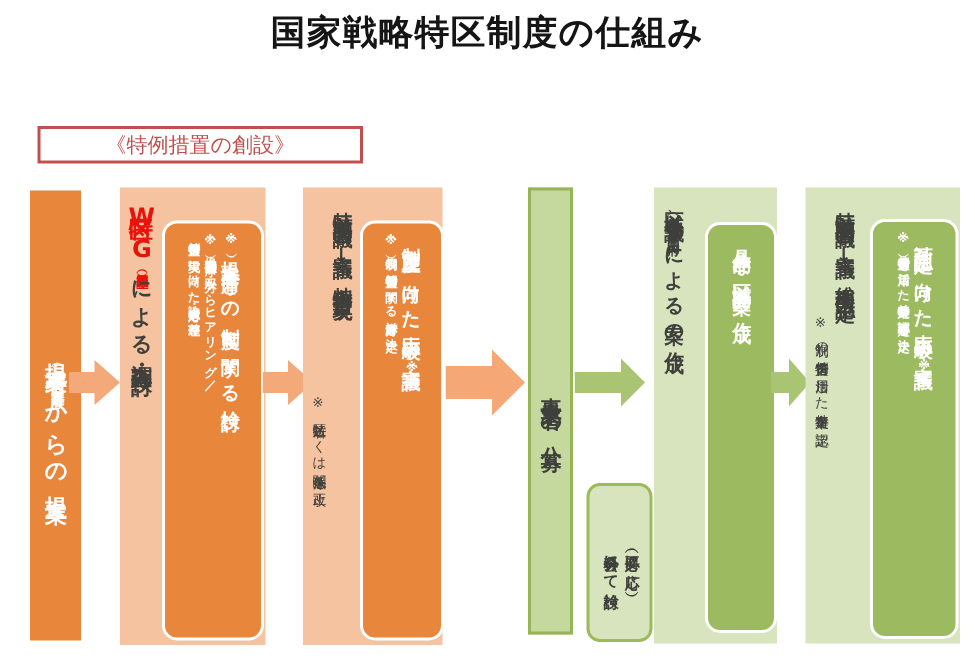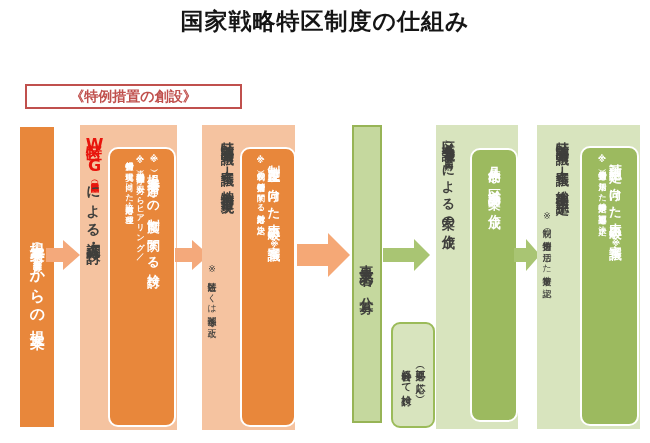--- a/index.html
+++ b/index.html
@@ -9,21 +9,21 @@
   }
   .vtext{writing-mode:vertical-rl;text-orientation:mixed;}
   .upright{text-orientation:upright;}
 
   
   .title{position:absolute;top:6px;left:0;width:100%;text-align:center;
     font-size:23px;font-weight:bold;color:#151515;letter-spacing:1px;margin:0;}
 
   
   .hdr{position:absolute;height:21px;display:flex;align-items:center;justify-content:center;
-    font-size:14px;font-weight:bold;background:#fff;}
+    font-size:14px;font-weight:normal;background:#fff;}
   .hdrL{left:25px;top:84px;width:213px;border:2px solid #c0504d;color:#c0504d;}
   .hdrR{left:355px;top:84px;width:283px;border:2px solid #9bbb59;color:#9bbb59;}
 
   
   .col{position:absolute;}
   .c1{left:20px;top:127px;width:34px;height:300px;background:#e8873b;
     display:flex;justify-content:center;}
   .c1 .vtext{color:#fff;font-weight:bold;font-size:15px;letter-spacing:3px;
     text-align:center;height:100%;}
   .smparen{font-size:9px;letter-spacing:1px;}

